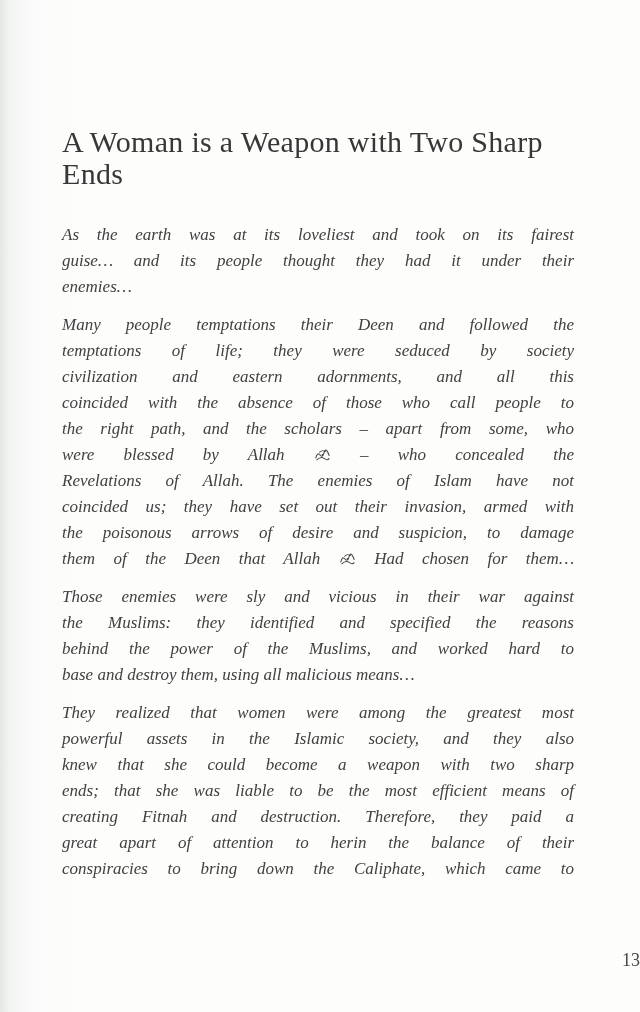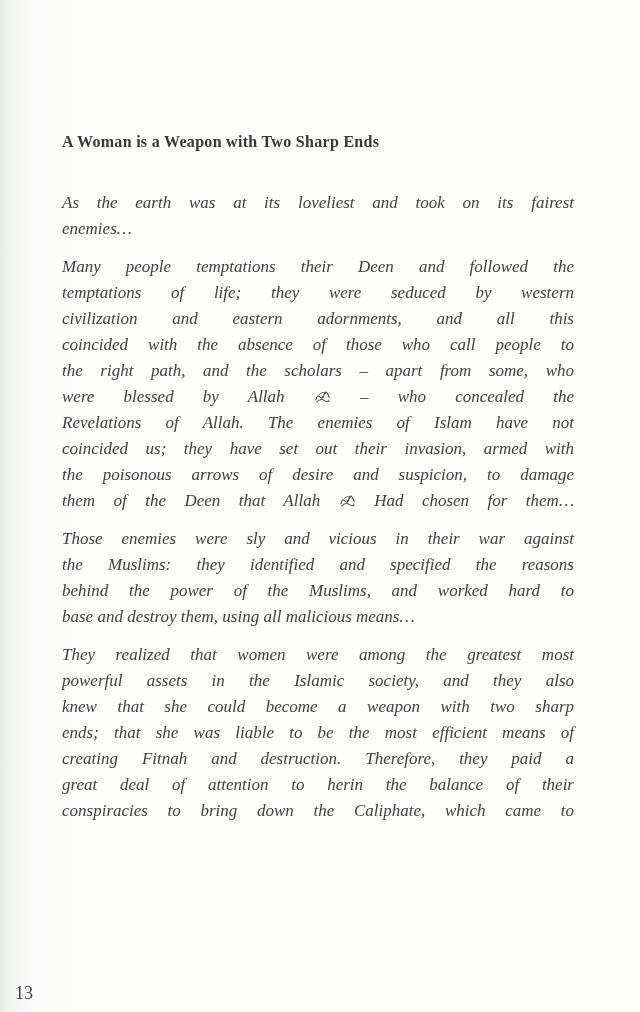--- a/index.html
+++ b/index.html
@@ -24,22 +24,22 @@
       rgba(255,255,255,0) 100%);
     pointer-events: none;
   }
   .content {
     position: absolute;
     left: 62px; top: 126px;
     width: 512px;
     color: #414141;
   }
   .title {
-    font-size: 16px;
-    font-weight: bold;
+    font-size: 30px;
+    font-weight: normal;
     color: #373737;
     letter-spacing: 0.3px;
     line-height: 32px;
     margin: 0 0 32px 0;
   }
   .para { margin: 0 0 12px 0; }
   .line {
     font-size: 17px;
     line-height: 26px;
     text-align: justify;
@@ -50,44 +50,44 @@
   .line.para-last {
     text-align-last: left;
   }
   .calligraphy {
     display: inline-block;
     vertical-align: -2px;
     line-height: 0;
   }
   .page-number {
     position: absolute;
-    top: 950px; left: 15px; right: 0;
-    text-align: left;
+    top: 950px; left: 4px; right: 0;
+    text-align: right;
     font-size: 18px;
     color: #464646;
-    margin-top: 33px;
   }
 </style>
 </head>
 <body>
 
 <div class="page">
   <div class="spine-shadow"></div>
 
   <div class="content">
     <h1 class="title">A Woman is a Weapon with Two Sharp Ends</h1>
 
     <div class="para">
       <div class="line">As the earth was at its loveliest and took on its fairest</div>
+      <div class="line">guise… and its people thought they had it under their</div>
       <div class="line para-last">enemies…</div>
     </div>
 
     <div class="para">
       <div class="line">Many people temptations their Deen and followed the</div>
-      <div class="line">temptations of life; they were seduced by western</div>
+      <div class="line">temptations of life; they were seduced by society</div>
       <div class="line">civilization and eastern adornments, and all this</div>
       <div class="line">coincided with the absence of those who call people to</div>
       <div class="line">the right path, and the scholars – apart from some, who</div>
       <div class="line">
         <span>were blessed by Allah</span>
         <span class="calligraphy"><svg width="17" height="14" viewBox="0 0 20 16">
               <path d="M2 12 Q4 4 7 8 T12 5 T18 9" stroke="#4a4a4a" fill="none" stroke-width="1.3"></path>
               <path d="M3 14 Q8 9 12 12 T18 12" stroke="#4a4a4a" fill="none" stroke-width="1.2"></path>
               <path d="M6 5 Q10 1 14 4" stroke="#4a4a4a" fill="none" stroke-width="1.1"></path>
               <circle cx="10" cy="8" r="1.1" fill="#4a4a4a"></circle>
@@ -115,19 +115,19 @@
       <div class="line">behind the power of the Muslims, and worked hard to</div>
       <div class="line para-last">base and destroy them, using all malicious means…</div>
     </div>
 
     <div class="para">
       <div class="line">They realized that women were among the greatest most</div>
       <div class="line">powerful assets in the Islamic society, and they also</div>
       <div class="line">knew that she could become a weapon with two sharp</div>
       <div class="line">ends; that she was liable to be the most efficient means of</div>
       <div class="line">creating Fitnah and destruction.  Therefore, they paid a</div>
-      <div class="line">great deal of attention to herin the balance of their</div>
+      <div class="line">great apart of attention to herin the balance of their</div>
       <div class="line">conspiracies to bring down the Caliphate, which came to</div>
     </div>
   </div>
 
   <div class="page-number">13</div>
 </div>
 
 </body></html>

